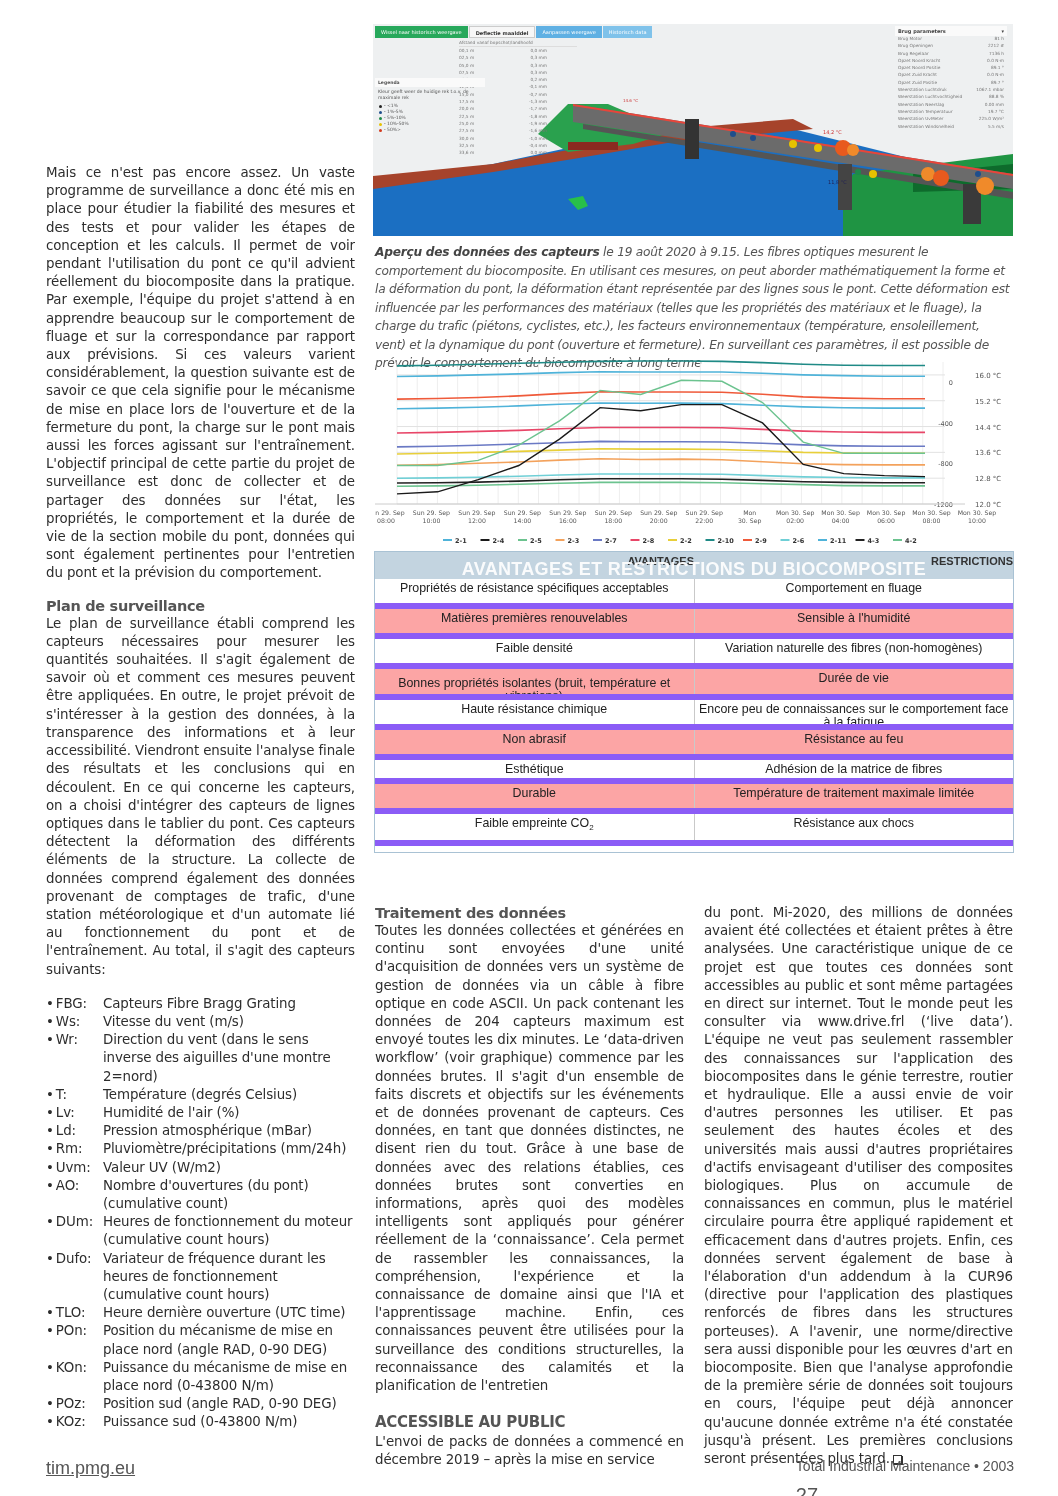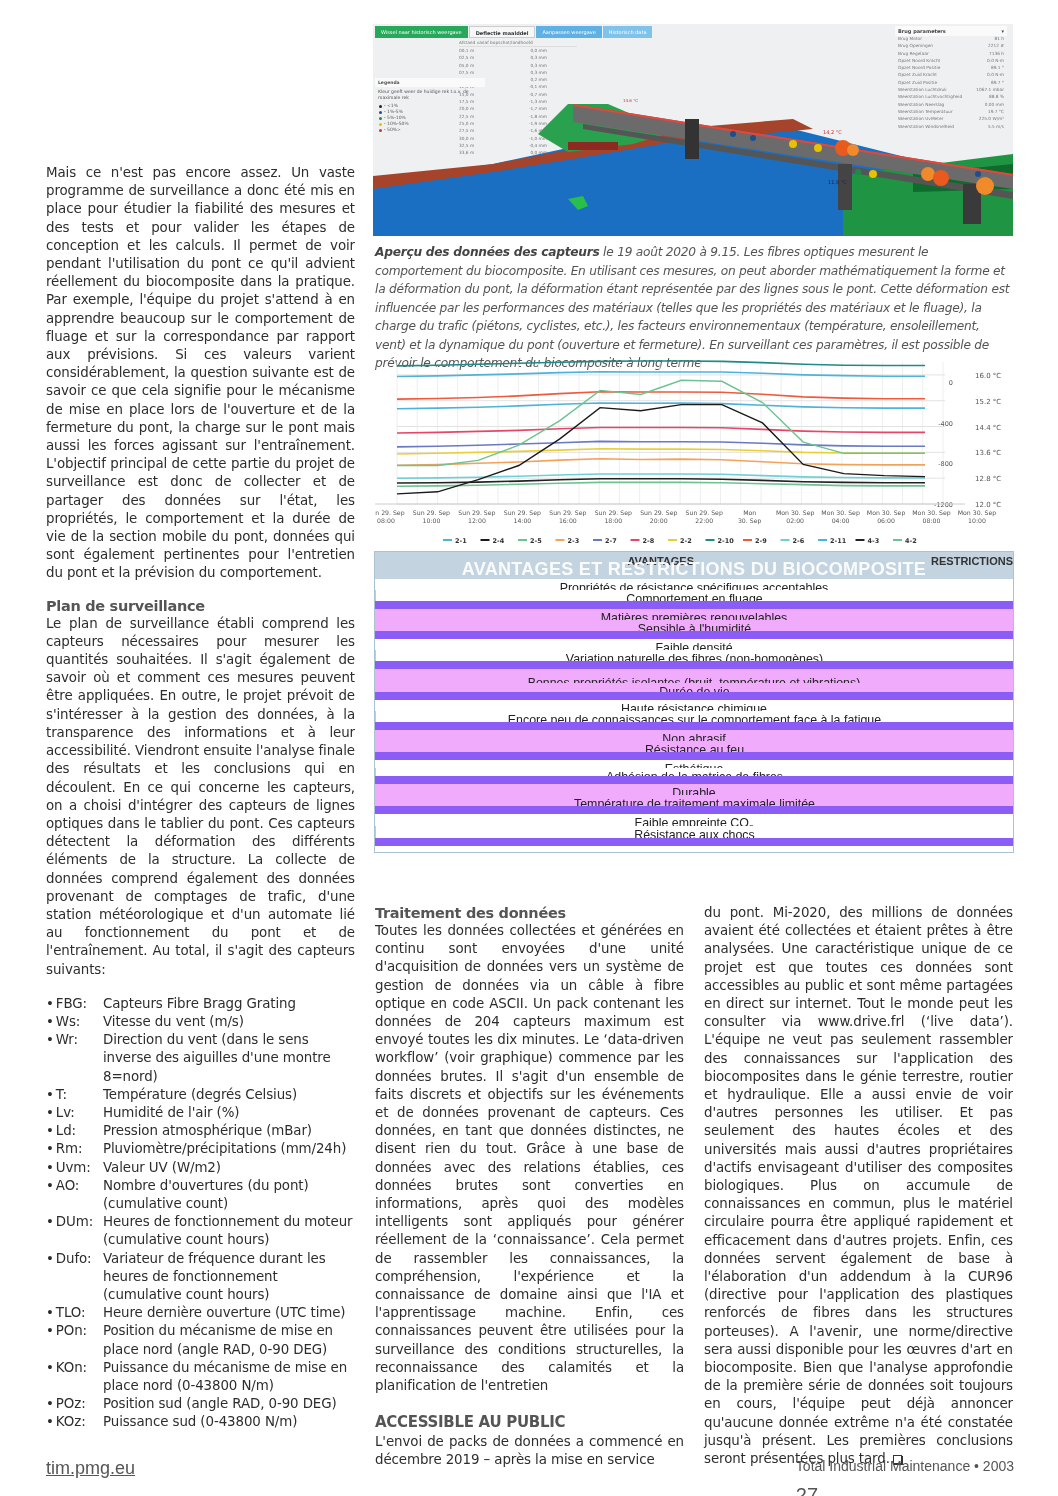--- a/index.html
+++ b/index.html
@@ -43,22 +43,22 @@
   .caption b { font-weight: bold; color: #444; }
 
   
   .chart { position: absolute; left: 375px; top: 356px; width: 640px; height: 194px; }
 
   
   .ar-table { position: absolute; left: 374px; top: 551px; width: 640px; height: 302px; border: 1px solid #a9c2d4; font-family: "Liberation Sans", sans-serif; }
   .ar-head { position: relative; height: 27px; background: #c3d4e0; display: flex; }
   .ar-head .hc { flex: 1; text-align: right; font-size: 11px; font-weight: bold; color: #333; padding-top: 3px; }
   .ar-title { position: absolute; left: 0; right: 0; top: 7px; text-align: center; font-size: 18px; font-weight: bold; color: #ffffff; letter-spacing: 0.3px; pointer-events: none; opacity: 0.92; }
-  .ar-row { display: flex; height: 30px; border-bottom: 8px solid #8b5cf6; flex-direction: column; }
-  .ar-row.alt { background: #f0abfc; }
+  .ar-row { display: flex; height: 30px; border-bottom: 6px solid #8b5cf6; }
+  .ar-row.alt { background: #fca5a5; }
   .ar-row .c { flex: 1; text-align: center; font-size: 12.4px; color: #222; padding-top: 3px; line-height: 13px; overflow: hidden; }
   .ar-row .c + .c { border-left: 1px solid #c9c9c9; }
   .ar-row .c sub { font-size: 8px; }
 
   .footer-left { position: absolute; left: 46px; top: 1458px; font-family: "Liberation Sans", sans-serif; font-size: 18px; color: #555; text-decoration: underline; }
   .footer-right { position: absolute; right: 44px; top: 1458px; font-family: "Liberation Sans", sans-serif; color: #555; display: flex; align-items: baseline; gap: 10px; flex-direction: column; }
   .footer-right .mag { font-size: 14px; }
   .footer-right .pg { font-size: 20px; }
   .end-box { display: inline-block; width: 9px; height: 9px; border: 1.5px solid #333; box-shadow: 1px 1px 0 #333; margin-left: 3px; vertical-align: -1px; }
 </style>
@@ -73,21 +73,21 @@
       <li>
         <span class="code">FBG:</span>
         <span class="desc">Capteurs Fibre Bragg Grating</span>
       </li>
       <li>
         <span class="code">Ws:</span>
         <span class="desc">Vitesse du vent (m/s)</span>
       </li>
       <li>
         <span class="code">Wr:</span>
-        <span class="desc">Direction du vent (dans le sens inverse des aiguilles d'une montre 8=nord)</span>
+        <span class="desc">Direction du vent (dans le sens inverse des aiguilles d'une montre 2=nord)</span>
       </li>
       <li>
         <span class="code">T:</span>
         <span class="desc">Température (degrés Celsius)</span>
       </li>
       <li>
         <span class="code">Lv:</span>
         <span class="desc">Humidité de l'air (%)</span>
       </li>
       <li>

